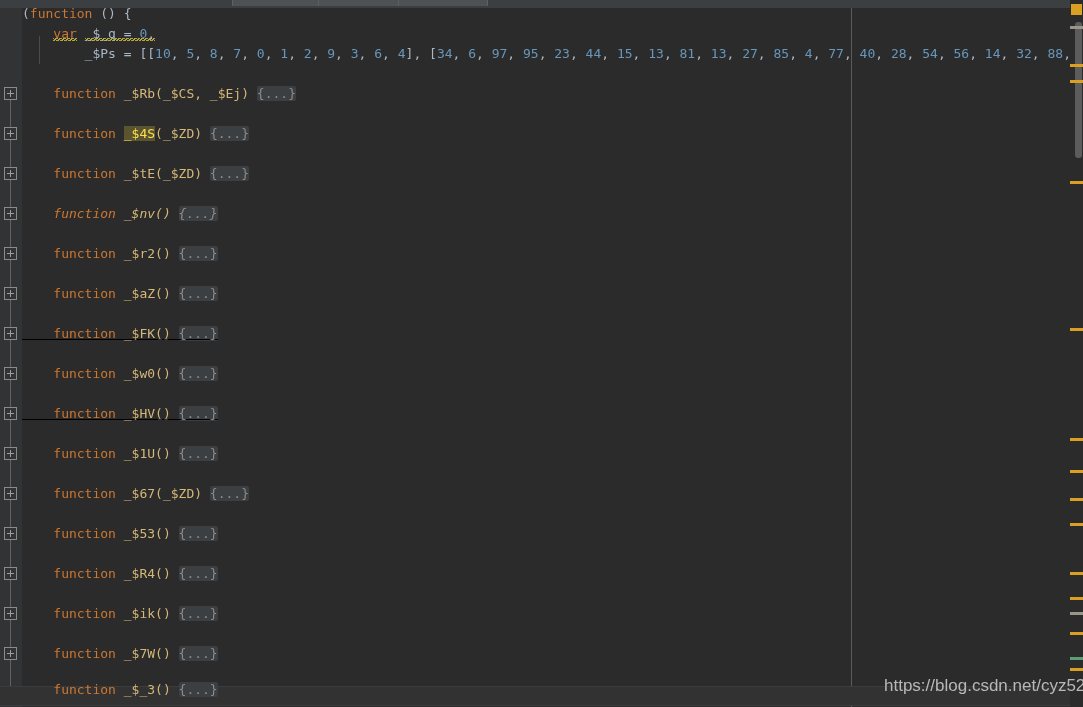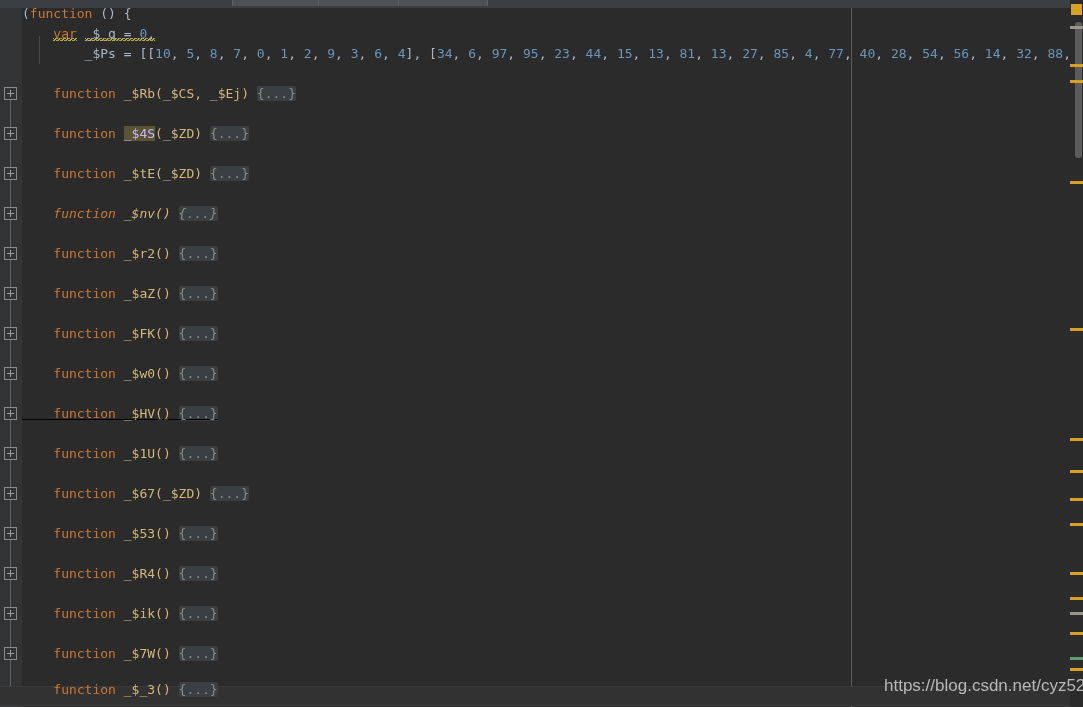--- a/index.html
+++ b/index.html
@@ -127,21 +127,21 @@
     box-sizing: border-box;
   }
 
   .kw      { color: #cc7832; }
   .ident   { color: #d5b778; }
   .punct   { color: #a9b7c6; }
   .num     { color: #6897bb; }
   .var-kw  { color: #cc7832; text-align: right; }
   .local   { color: #a9b7c6; }
   .fold    { color: #8c8c8c; background: #3c3f41; border-radius: 2px; }
-  .hl-ident { color: #c4b5fd; background: #5a5530; }
+  .hl-ident { color: #fde047; background: #5a5530; }
   .warn-underline {
     border-bottom: 0; 
     background-image: repeating-linear-gradient(135deg,
         #b2a53a 0 1px, transparent 1px 2px);
     background-repeat: repeat-x;
     background-size: 4px 3px;
     background-position: 0 100%;
   }
 
   
@@ -222,21 +222,21 @@
     <div id="code-lines">
         <div class="line" style="top: -4px;"><span class="punct">(</span><span class="kw">function</span><span class="punct"> () {</span></div>
         <div class="line" style="top: 16px;"><span class="punct">    </span><span class="var-kw warn-underline">var</span><span class="punct"> </span><span class="local warn-underline">_$_q</span><span class="punct warn-underline"> = </span><span class="num warn-underline">0</span><span class="punct warn-underline">,</span></div>
         <div class="line" style="top: 36px;"><span class="punct">        _$Ps = [[</span><span class="num">10</span><span class="punct">, </span><span class="num">5</span><span class="punct">, </span><span class="num">8</span><span class="punct">, </span><span class="num">7</span><span class="punct">, </span><span class="num">0</span><span class="punct">, </span><span class="num">1</span><span class="punct">, </span><span class="num">2</span><span class="punct">, </span><span class="num">9</span><span class="punct">, </span><span class="num">3</span><span class="punct">, </span><span class="num">6</span><span class="punct">, </span><span class="num">4</span><span class="punct">], [</span><span class="num">34</span><span class="punct">, </span><span class="num">6</span><span class="punct">, </span><span class="num">97</span><span class="punct">, </span><span class="num">95</span><span class="punct">, </span><span class="num">23</span><span class="punct">, </span><span class="num">44</span><span class="punct">, </span><span class="num">15</span><span class="punct">, </span><span class="num">13</span><span class="punct">, </span><span class="num">81</span><span class="punct">, </span><span class="num">13</span><span class="punct">, </span><span class="num">27</span><span class="punct">, </span><span class="num">85</span><span class="punct">, </span><span class="num">4</span><span class="punct">, </span><span class="num">77</span><span class="punct">, </span><span class="num">40</span><span class="punct">, </span><span class="num">28</span><span class="punct">, </span><span class="num">54</span><span class="punct">, </span><span class="num">56</span><span class="punct">, </span><span class="num">14</span><span class="punct">, </span><span class="num">32</span><span class="punct">, </span><span class="num">88</span><span class="punct">, </span><span class="num">47</span></div>
         <div class="line" style="top: 76px;"><span class="punct">    </span><span class="kw">function</span><span class="ident"> _$Rb(_$CS, _$Ej) </span><span class="fold">{...}</span></div>
         <div class="line" style="top: 116px;"><span class="punct">    </span><span class="kw">function</span><span class="ident"> </span><span class="hl-ident">_$4S</span><span class="ident">(_$ZD) </span><span class="fold">{...}</span></div>
         <div class="line" style="top: 156px;"><span class="punct">    </span><span class="kw">function</span><span class="ident"> _$tE(_$ZD) </span><span class="fold">{...}</span></div>
         <div class="line" style="top: 196px; font-style: italic;"><span class="punct">    </span><span class="kw">function</span><span class="ident"> _$nv() </span><span class="fold">{...}</span></div>
         <div class="line" style="top: 236px;"><span class="punct">    </span><span class="kw">function</span><span class="ident"> _$r2() </span><span class="fold">{...}</span></div>
         <div class="line" style="top: 276px;"><span class="punct">    </span><span class="kw">function</span><span class="ident"> _$aZ() </span><span class="fold">{...}</span></div>
-        <div class="line" style="top: 316px;"><span class="punct">    </span><span class="kw">function</span><span class="ident"> _$FK() </span><span class="fold">{...}</span></div>
+        <div class="line" style="top: 316px; text-decoration: underline;"><span class="punct">    </span><span class="kw">function</span><span class="ident"> _$FK() </span><span class="fold">{...}</span></div>
         <div class="line" style="top: 356px;"><span class="punct">    </span><span class="kw">function</span><span class="ident"> _$w0() </span><span class="fold">{...}</span></div>
         <div class="line" style="top: 396px; text-decoration: underline;"><span class="punct">    </span><span class="kw">function</span><span class="ident"> _$HV() </span><span class="fold">{...}</span></div>
         <div class="line" style="top: 436px;"><span class="punct">    </span><span class="kw">function</span><span class="ident"> _$1U() </span><span class="fold">{...}</span></div>
         <div class="line" style="top: 476px;"><span class="punct">    </span><span class="kw">function</span><span class="ident"> _$67(_$ZD) </span><span class="fold">{...}</span></div>
         <div class="line" style="top: 516px;"><span class="punct">    </span><span class="kw">function</span><span class="ident"> _$53() </span><span class="fold">{...}</span></div>
         <div class="line" style="top: 556px;"><span class="punct">    </span><span class="kw">function</span><span class="ident"> _$R4() </span><span class="fold">{...}</span></div>
         <div class="line" style="top: 596px;"><span class="punct">    </span><span class="kw">function</span><span class="ident"> _$ik() </span><span class="fold">{...}</span></div>
         <div class="line" style="top: 636px;"><span class="punct">    </span><span class="kw">function</span><span class="ident"> _$7W() </span><span class="fold">{...}</span></div>
         <div class="current-line" style="top: 678px;"></div>
         <div class="line" style="top: 672px;"><span class="punct">    </span><span class="kw">function</span><span class="ident"> _$_3() </span><span class="fold">{...}</span></div>

